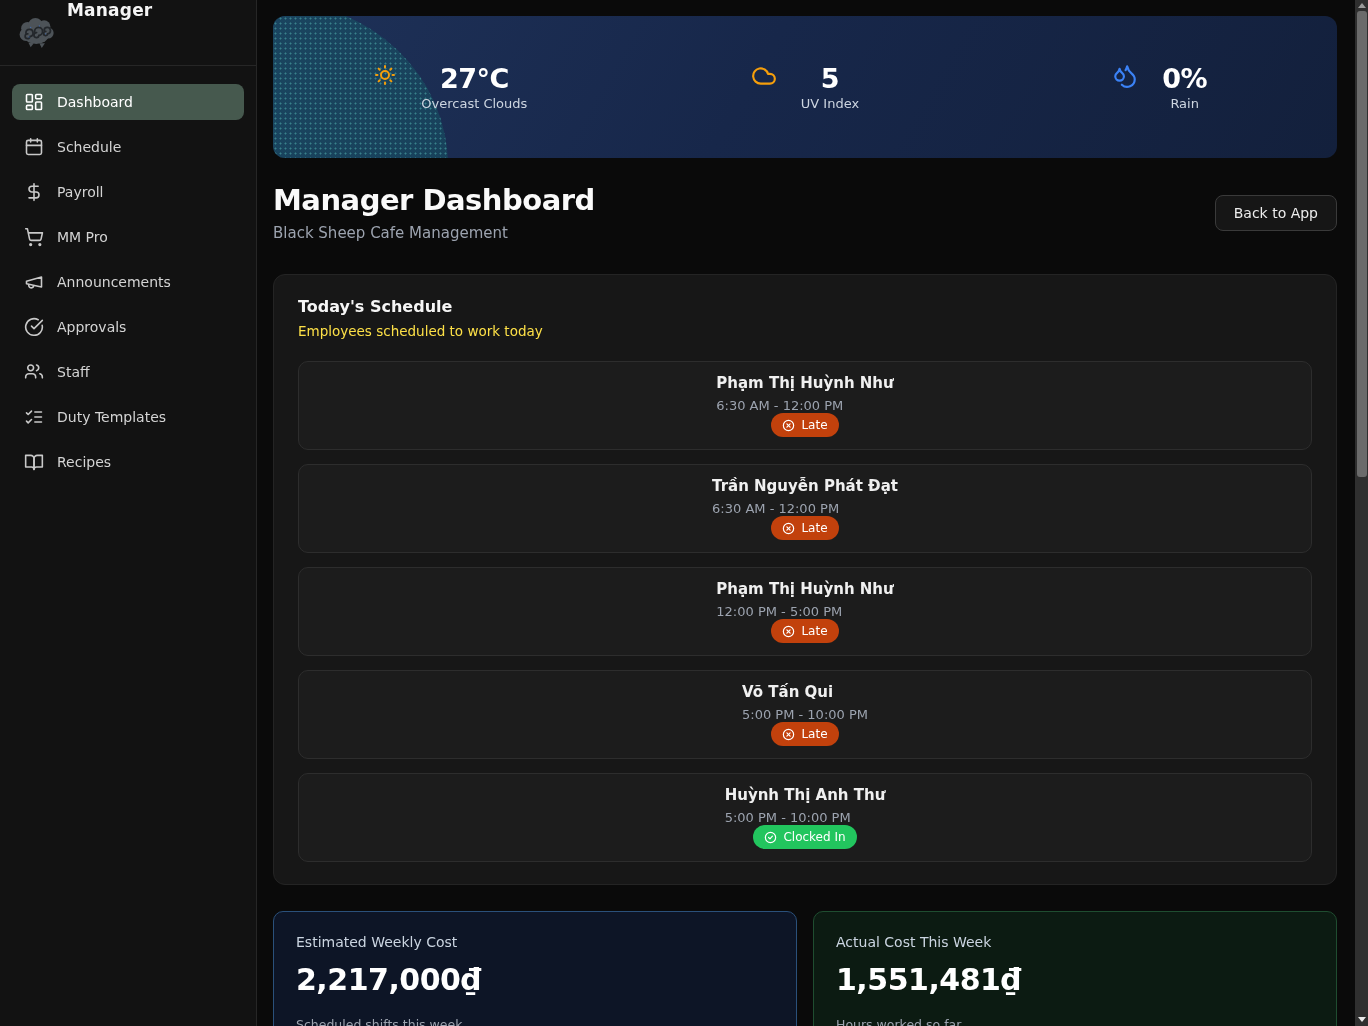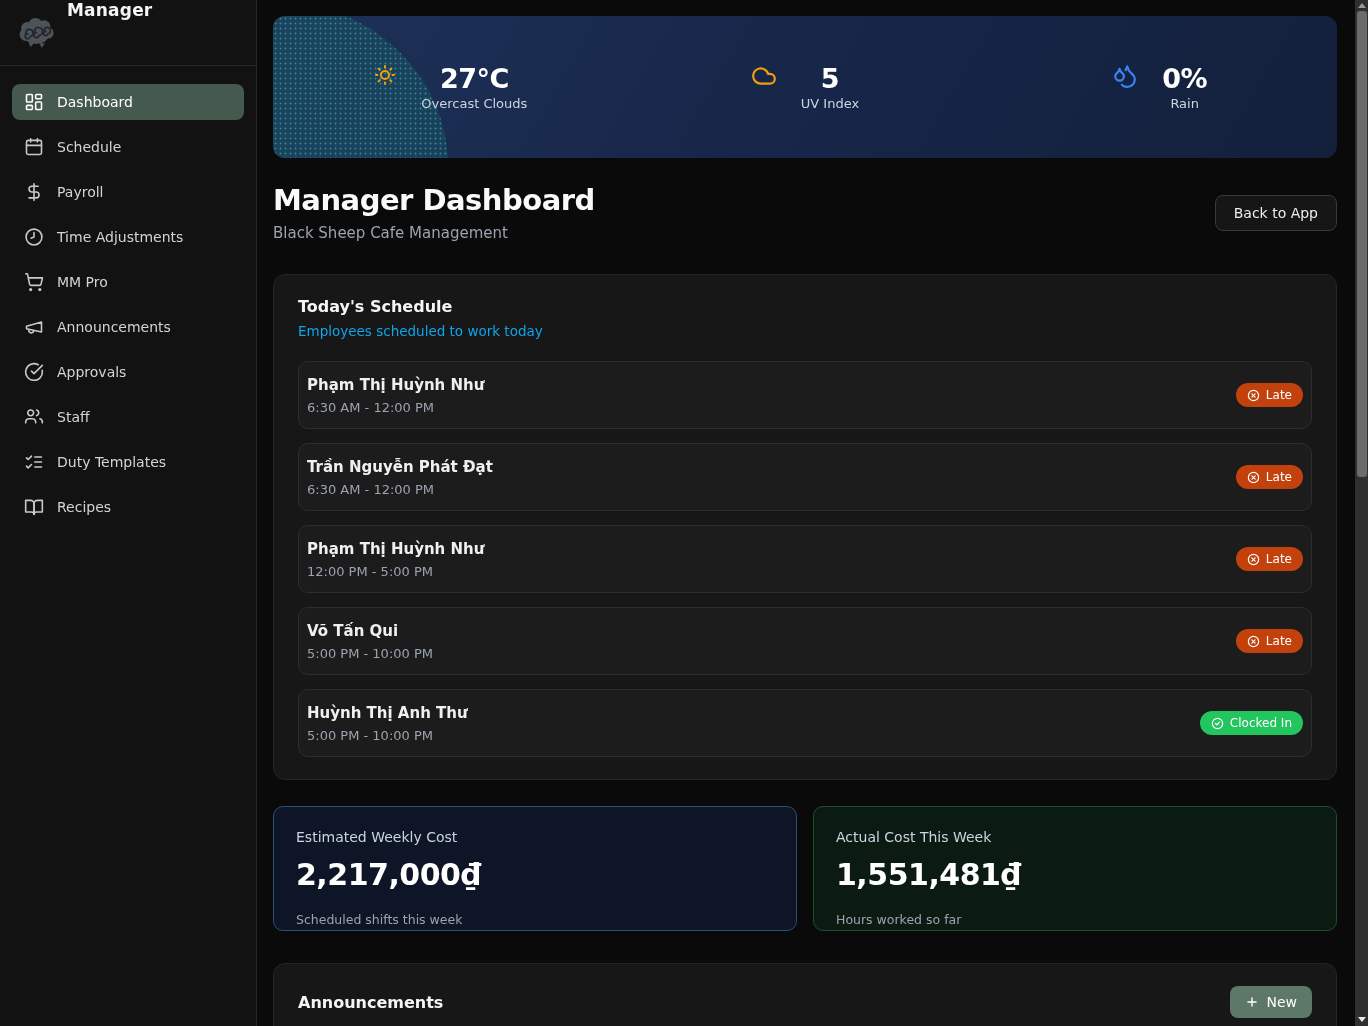--- a/index.html
+++ b/index.html
@@ -56,25 +56,25 @@
     padding:9px 18px; border-radius:8px; font-size:14px; cursor:pointer;
     font-family:inherit;
   }
   
   .card {
     background:#171717; border:1px solid #242424; border-radius:12px;
     padding:22px 24px;
   }
   .schedule-card { margin-bottom:26px; }
   .card-title { font-size:16px; font-weight:700; color:#f5f5f5; margin-bottom:7px; }
-  .card-sub { font-size:13.5px; color:#0ea5e9; margin-bottom:22px; }
+  .card-sub { font-size:13.5px; color:#fde047; margin-bottom:22px; }
   .shift-row {
     background:#1c1c1c; border:1px solid #2d2d2d; border-radius:10px;
-    padding:12px 8px; display:flex; justify-content:space-between; align-items:center;
-    margin-bottom:14px; min-height:68px;
+    padding:12px 16px; display:flex; justify-content:space-between; align-items:center;
+    margin-bottom:14px; min-height:68px;flex-direction:column;
   }
   .shift-row:last-child { margin-bottom:0; }
   .shift-name { font-size:15px; font-weight:600; color:#f0f0f0; }
   .shift-time { font-size:13px; color:#9ca3af; margin-top:6px; }
   .badge {
     display:inline-flex; align-items:center; gap:6px;
     border-radius:999px; padding:5px 11px; font-size:12px; font-weight:500; color:#fff;
     white-space:nowrap;
   }
   .badge-late { background:#c2410c; }
@@ -177,29 +177,20 @@
         <svg width="20" height="20" viewBox="0 0 24 24" fill="none" stroke="#c9c9c9" stroke-width="1.9" stroke-linecap="round" stroke-linejoin="round">
             <line x1="12" y1="2" x2="12" y2="22"></line>
             <path d="M17 5H9.5a3.5 3.5 0 0 0 0 7h5a3.5 3.5 0 0 1 0 7H6"></path>
           </svg>
       </span>
       <span>Payroll</span>
     </div>
     <div class="nav-item">
       <span class="icon">
         <svg width="20" height="20" viewBox="0 0 24 24" fill="none" stroke="#c9c9c9" stroke-width="1.9" stroke-linecap="round" stroke-linejoin="round">
-            <circle cx="12" cy="12" r="9.5"></circle>
-            <polyline points="12 6.5 12 12 8.5 13.5"></polyline>
-          </svg>
-      </span>
-      <span>Time Adjustments</span>
-    </div>
-    <div class="nav-item">
-      <span class="icon">
-        <svg width="20" height="20" viewBox="0 0 24 24" fill="none" stroke="#c9c9c9" stroke-width="1.9" stroke-linecap="round" stroke-linejoin="round">
             <circle cx="8" cy="21" r="1"></circle>
             <circle cx="19" cy="21" r="1"></circle>
             <path d="M2.05 2.05h2l2.66 12.42a2 2 0 0 0 2 1.58h9.78a2 2 0 0 0 1.95-1.57l1.65-7.43H5.12"></path>
           </svg>
       </span>
       <span>MM Pro</span>
     </div>
     <div class="nav-item">
       <span class="icon">
         <svg width="20" height="20" viewBox="0 0 24 24" fill="none" stroke="#c9c9c9" stroke-width="1.9" stroke-linecap="round" stroke-linejoin="round">

